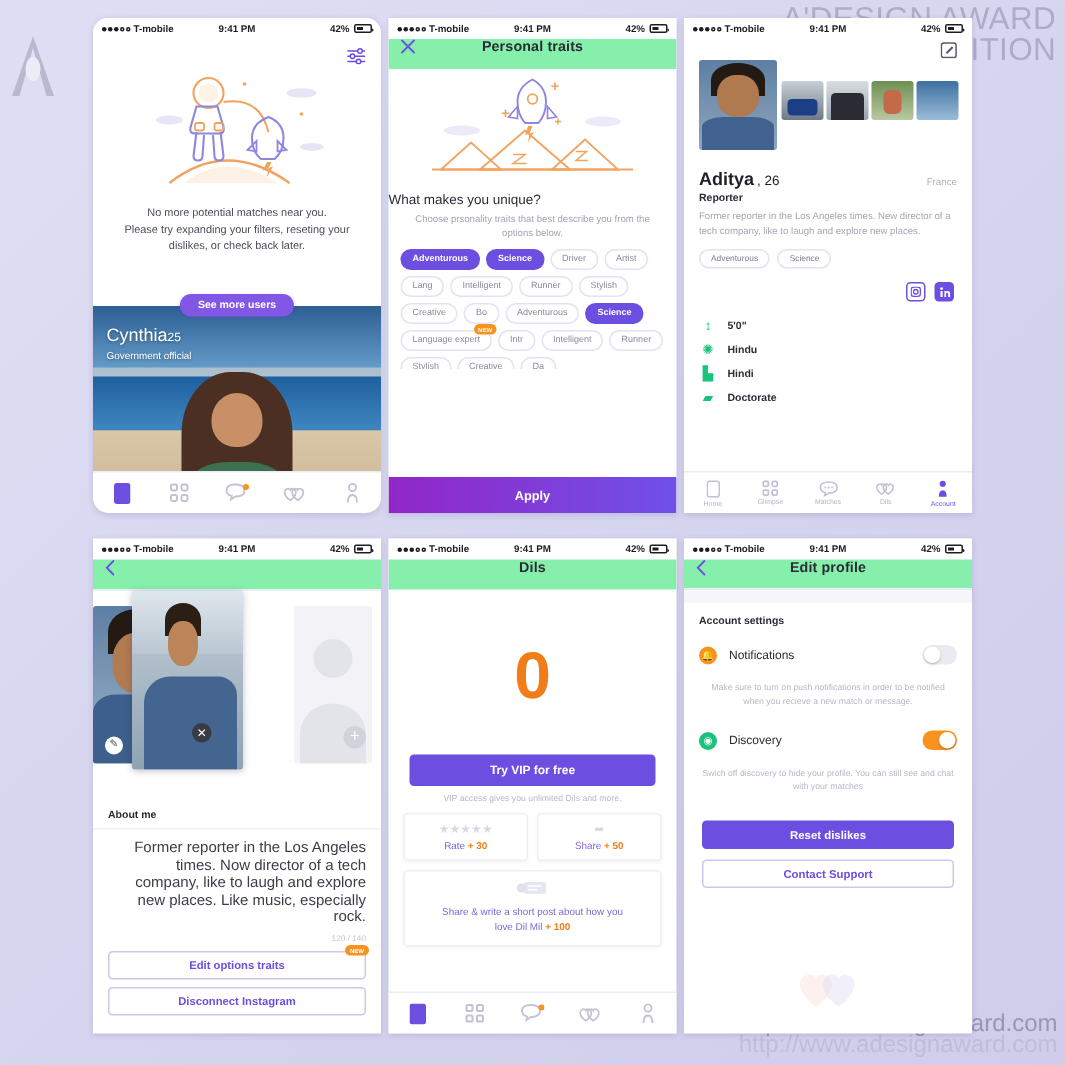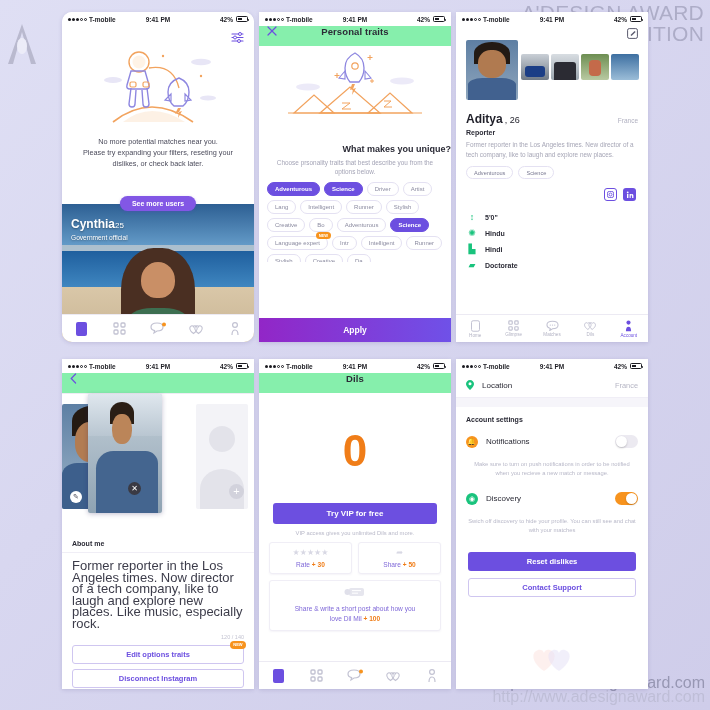--- a/index.html
+++ b/index.html
@@ -121,27 +121,27 @@
   }
   .girl .hair{position:absolute;left:0;right:0;top:0;bottom:0;background:#4a2f22;border-radius:44% 44% 30% 30%;}
   .girl .face{position:absolute;left:20px;right:20px;top:14px;height:36px;background:#c98f66;border-radius:50% 50% 46% 46%;}
   .girl .body{position:absolute;left:6px;right:6px;bottom:0;height:34px;background:#3d6f51;border-radius:40% 40% 0 0;}
   .girl .shoulderL{position:absolute;left:-2px;bottom:0;width:26px;height:26px;background:#c08b63;border-radius:50%;}
   .girl .shoulderR{position:absolute;right:-2px;bottom:0;width:26px;height:26px;background:#c08b63;border-radius:50%;}
   .card-name {
     position:absolute; left:9px; top:10px; color:#fff; z-index:4;
     text-shadow:0 1px 2px rgba(0,0,0,.35);
   }
-  .card-name .n { font-size:12px; font-weight:bold; }
+  .card-name .n { font-size:12px; font-weight:normal; }
   .card-name .a { font-size:8px; font-weight:normal; }
   .card-name .job { font-size:6.6px; margin-top:2px; font-weight:normal; }
 
   
   .s2-illus { height:78px; display:flex; align-items:center; justify-content:center; }
-  .s2-h { text-align:right; font-size:9px; font-weight:bold; color:#2b2b36; margin-top:20px; }
+  .s2-h { text-align:left; font-size:9px; font-weight:normal; color:#2b2b36; margin-top:4px; }
   .s2-sub { text-align:center; font-size:6.4px; color:#a4a4b6; line-height:9px; margin:4px 14px 0; }
   .pills { padding:6px 0 0 8px; display:flex; flex-wrap:wrap; gap:4px 4px; height:86px; overflow:hidden; align-content:flex-start; }
   .pill {
     border:.8px solid #e4e1f2; border-radius:9px; padding:3px 7px;
     font-size:6px; color:#8b8ba0; white-space:nowrap; background:#fff; cursor:pointer;
     position:relative;
   }
   .pill.sel { background:#6c4fe0; border-color:#6c4fe0; color:#fff; font-weight:bold; }
   .pill .newb {
     position:absolute; right:-4px; top:-5px; background:#f7931e; color:#fff;
@@ -222,21 +222,21 @@
     position:absolute; right:6px; top:10px; width:52px; height:105px;
     background:#f3f3f7; border-radius:2px; overflow:hidden;
   }
   .ph-empty .silh-h{position:absolute;left:50%;transform:translateX(-50%);top:22px;width:26px;height:26px;border-radius:50%;background:#e3e3ea;}
   .ph-empty .silh-b{position:absolute;left:50%;transform:translateX(-50%);bottom:0;width:44px;height:40px;border-radius:50% 50% 0 0;background:#e3e3ea;}
   .add-btn {
     position:absolute; right:10px; top:90px; width:15px; height:15px; border-radius:50%;
     background:#d2d2dc; color:#fff; font-size:11px; line-height:14px; text-align:center; cursor:pointer; z-index:4;
   }
   .about-h { padding:7px 10px 5px; font-size:7px; font-weight:bold; color:#2b2b36; border-bottom:.6px solid #f0eef6;}
-  .about-t { padding:7px 10px 0; font-size:13px; line-height:11.5px; color:#3c3c4a; }
+  .about-t { padding:7px 10px 0; font-size:10px; line-height:11.5px; color:#3c3c4a;text-align:right; }
   .counter { text-align:right; padding:5px 10px 0; font-size:5.5px; color:#c4c4d2; }
   .s4-btn {
     margin:5px 10px 0; height:19px; border:.8px solid #cfc6f0; border-radius:3px;
     display:flex; align-items:center; justify-content:center;
     font-size:7.5px; font-weight:bold; color:#6c4fe0; position:relative; cursor:pointer; background:#fff;
   }
   .s4-btn .newb {
     position:absolute; right:-3px; top:-5px; background:#f7931e; color:#fff;
     font-size:4px; font-weight:bold; padding:1.4px 3.4px; border-radius:5px;
   }
@@ -782,27 +782,25 @@
         <span>T-mobile</span>
       </div>
       <div class="sb-mid">9:41 PM</div>
       <div class="sb-right">
         <span>42%</span>
         <span class="batt">
             <i></i>
           </span>
       </div>
     </div>
-    <div class="row-item">
-      <svg width="8" height="10" viewBox="0 0 8 10">
-          <path d="M4 0 C6.2 0 8 1.8 8 4 C8 6.4 4 10 4 10 C4 10 0 6.4 0 4 C0 1.8 1.8 0 4 0z" fill="#19c37d"></path>
-          <circle cx="4" cy="3.8" r="1.5" fill="#fff"></circle>
+    <div class="navbar" style="border-bottom:.6px solid #f0eef6">
+      <svg class="nav-ico" width="7" height="11" viewBox="0 0 7 11">
+          <path d="M5.6 1 L1.2 5.5 L5.6 10" fill="none" stroke="#6c4fe0" stroke-width="1.2" stroke-linecap="round"></path>
         </svg>
-      <span class="lbl">Location</span>
-      <span class="val">France</span>
+      <div class="title">Edit profile</div>
     </div>
     <div style="height:9px;background:#f6f5fa"></div>
     <div class="sec-h">Account settings</div>
     <div class="row-item" style="border-bottom:none">
       <span class="ic-circle ic-bell">🔔</span>
       <span class="lbl">Notifications</span>
       <span class="toggle off">
           <span class="knob"></span>
         </span>
     </div>

